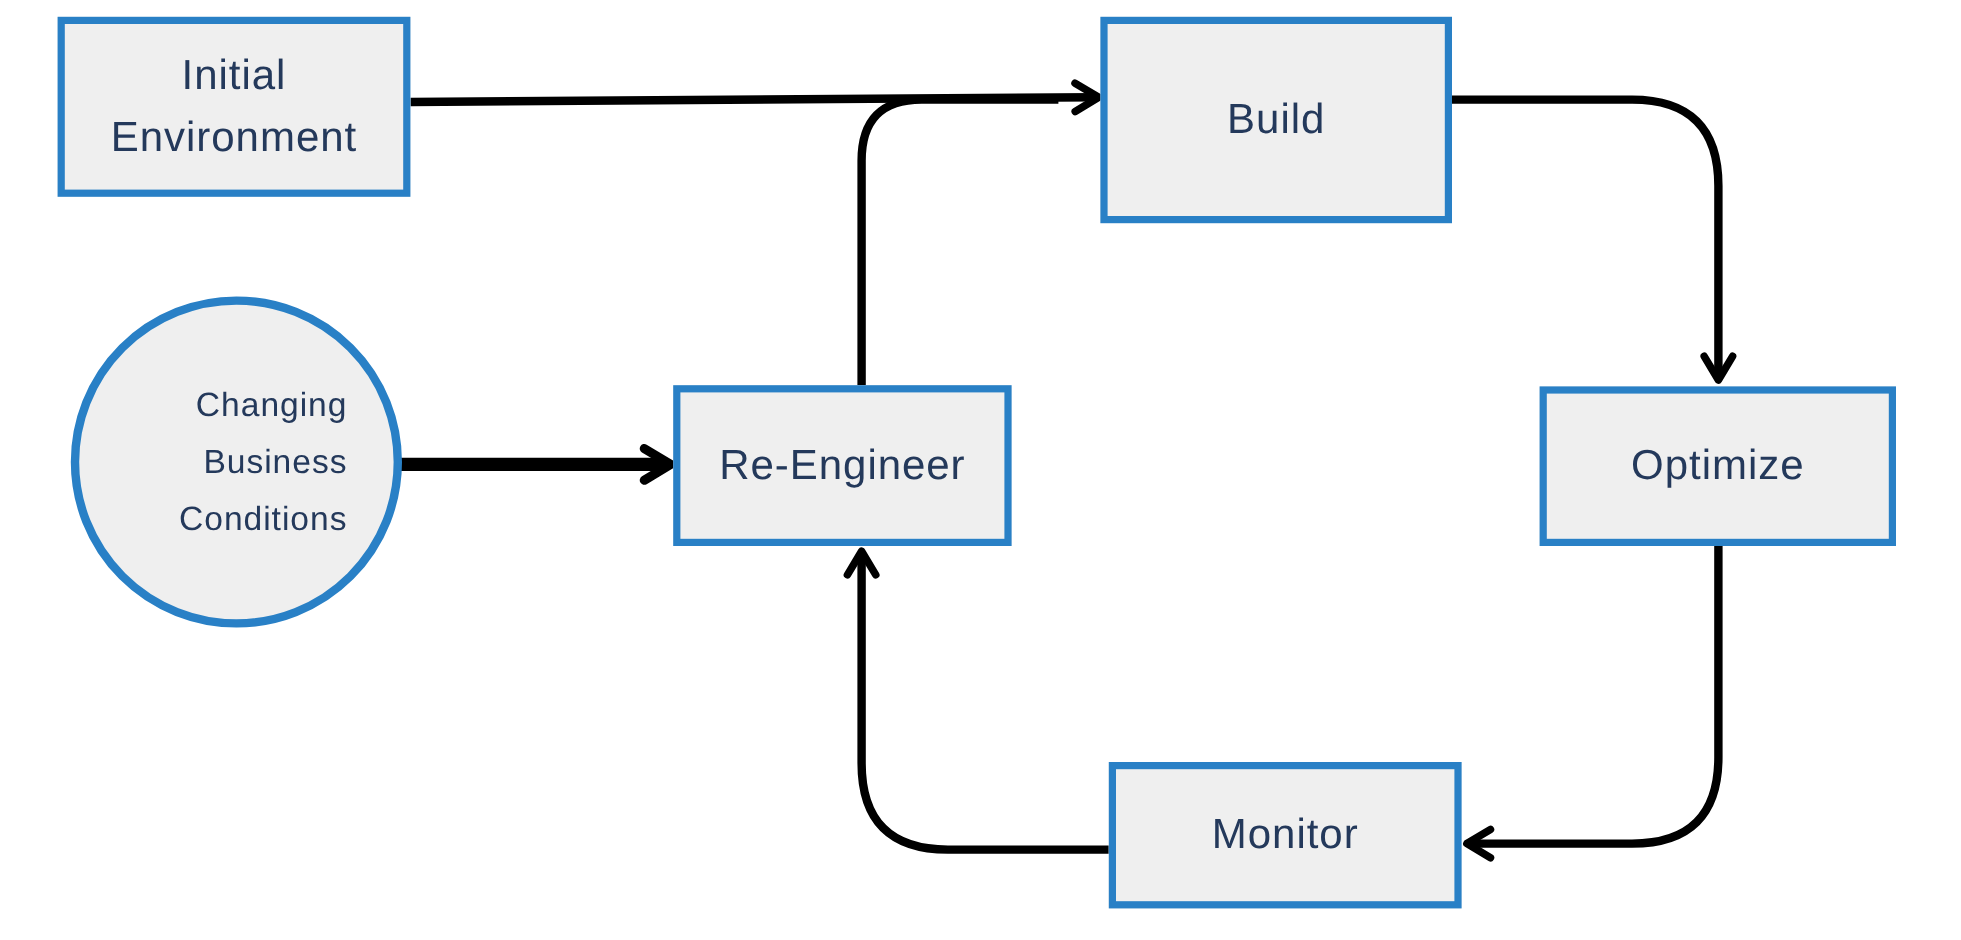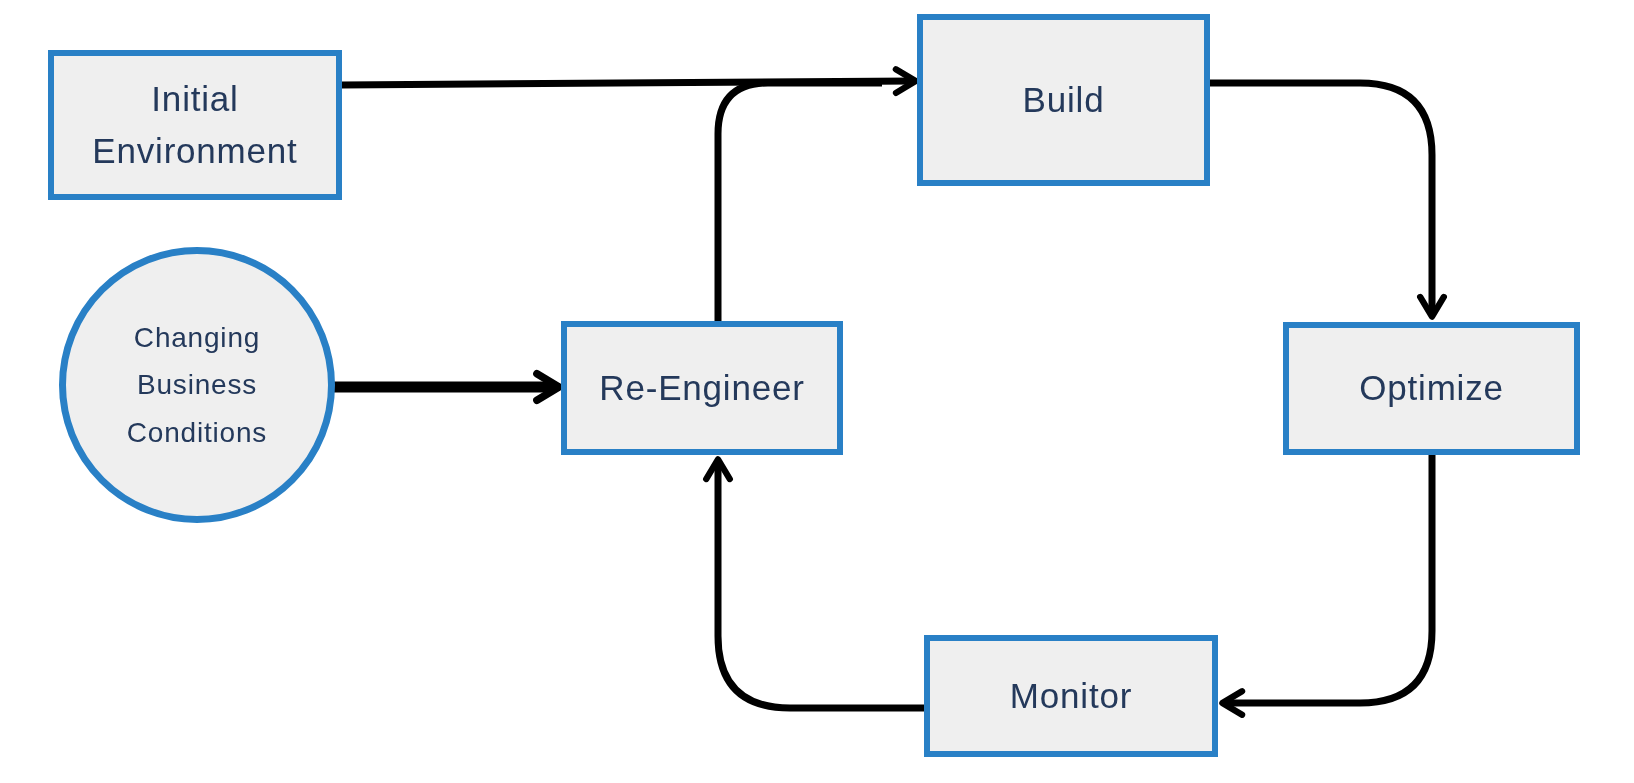--- a/index.html
+++ b/index.html
@@ -37,26 +37,27 @@
   .node .label {
     line-height: 1.5;
   }
   .rect-node {
     font-size: 35px;
   }
   .circle-node {
     border-radius: 50%;
     border-width: 7px;
     font-size: 28px;
+    text-align: right;
   }
   .circle-node .label {
     max-width: 185px;
     line-height: 1.68;
   }
-  .node-initial-environment { left: 48px;   top: 14px;  width: 294px; height: 150px; margin-top: 36px; }
+  .node-initial-environment { left: 48px;   top: 14px;  width: 294px; height: 150px; }
   .node-build               { left: 917px;  top: 14px;  width: 293px; height: 172px; }
   .node-re-engineer         { left: 561px;  top: 321px; width: 282px; height: 134px; }
   .node-optimize            { left: 1283px; top: 322px; width: 297px; height: 133px; }
   .node-monitor             { left: 924px;  top: 635px; width: 294px; height: 122px; }
   .node-changing-business   { left: 59px;   top: 247px; width: 276px; height: 276px; }
   .edge {
     fill: none;
     stroke: var(--connector, #000000);
     stroke-width: 7;
     stroke-linejoin: round;

